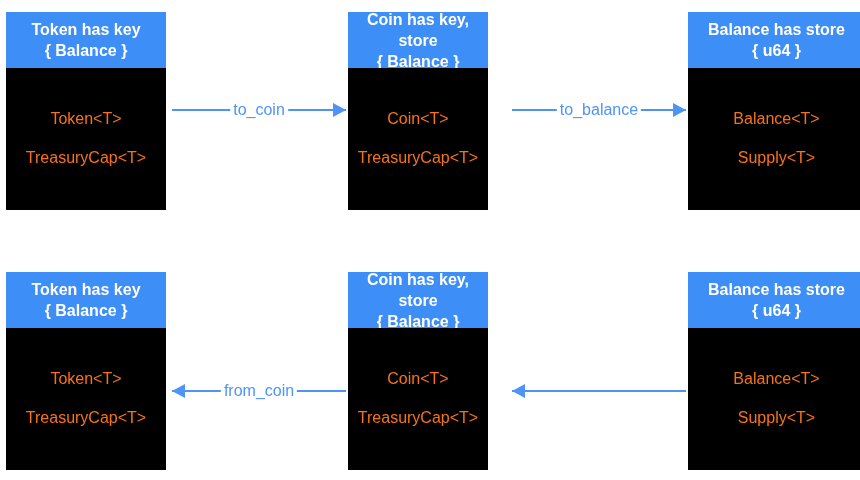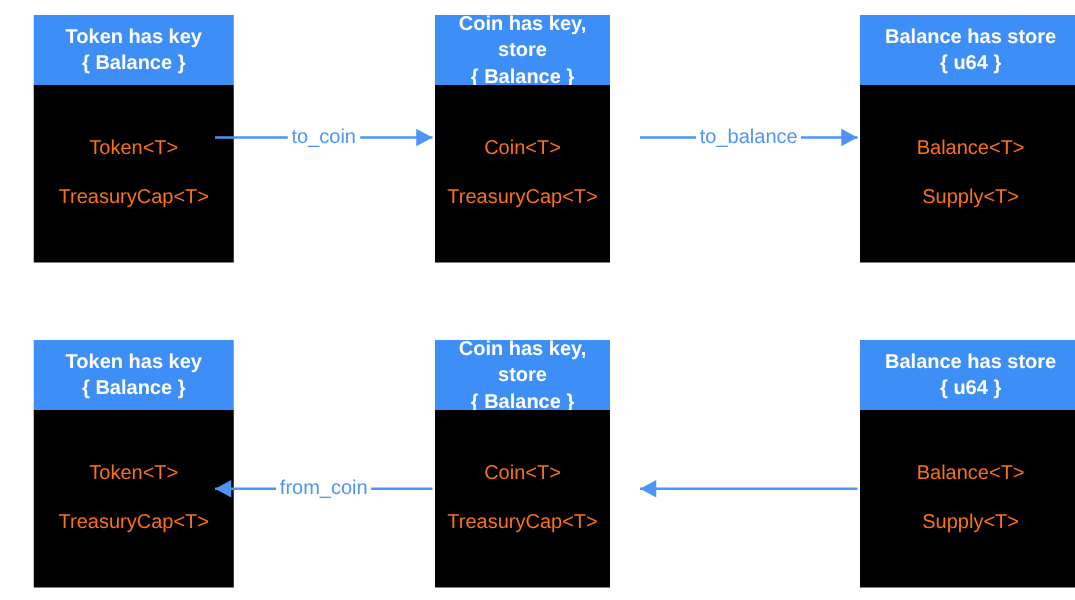--- a/index.html
+++ b/index.html
@@ -82,21 +82,21 @@
     transform: translate(-50%, -50%);
     background: #ffffff;
     color: var(--arrow-color, #4E94F7);
     font-size: 16px;
     padding: 0 3px;
     white-space: nowrap;
   }
   
   .r1 { top: 12px; }
   .r2 { top: 272px; }
-  .c1 { left: 27px;  width: 160px; }
+  .c1 { left: 6px;  width: 160px; }
   .c2 { left: 348px; width: 140px; }
   .c3 { left: 688px; width: 177px; }
   .a-r1 { top: 103px; }
   .a-r2 { top: 384px; }
   .a-c1 { left: 172px; }
   .a-c2 { left: 512px; }
 </style>
 </head>
 <body>
 

